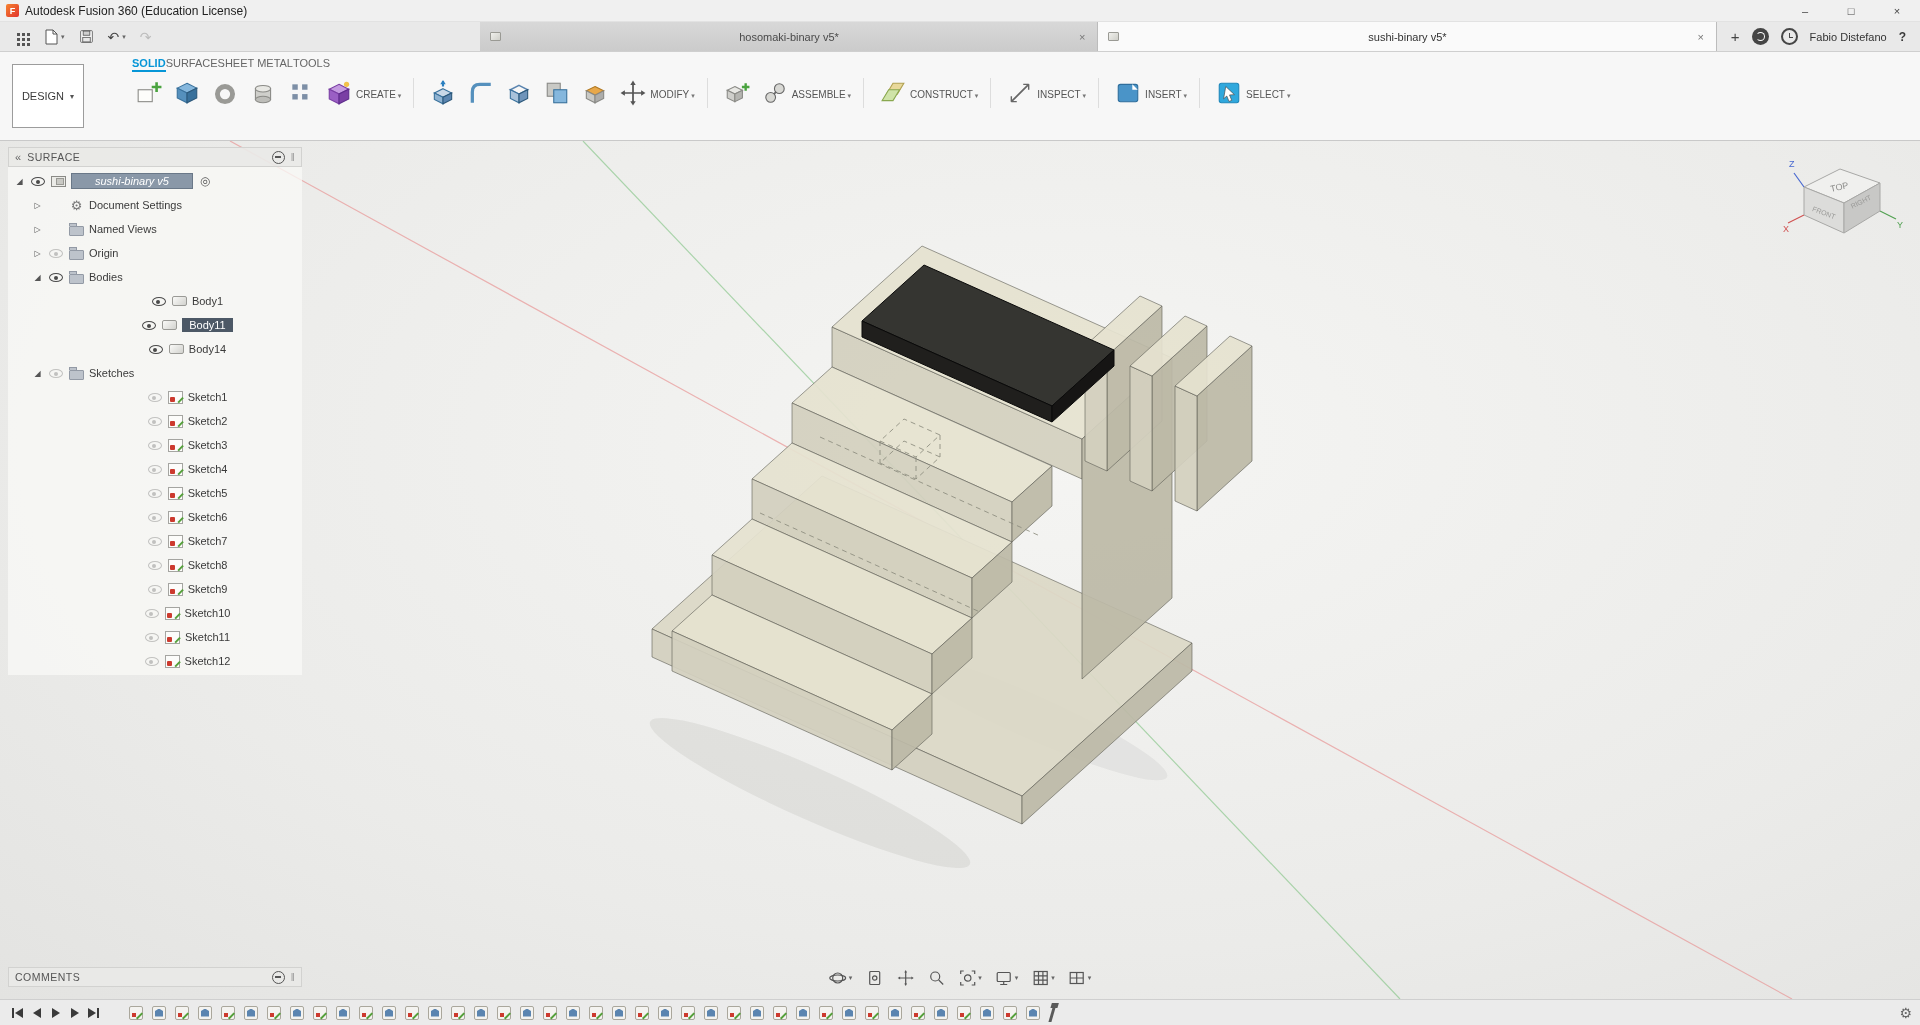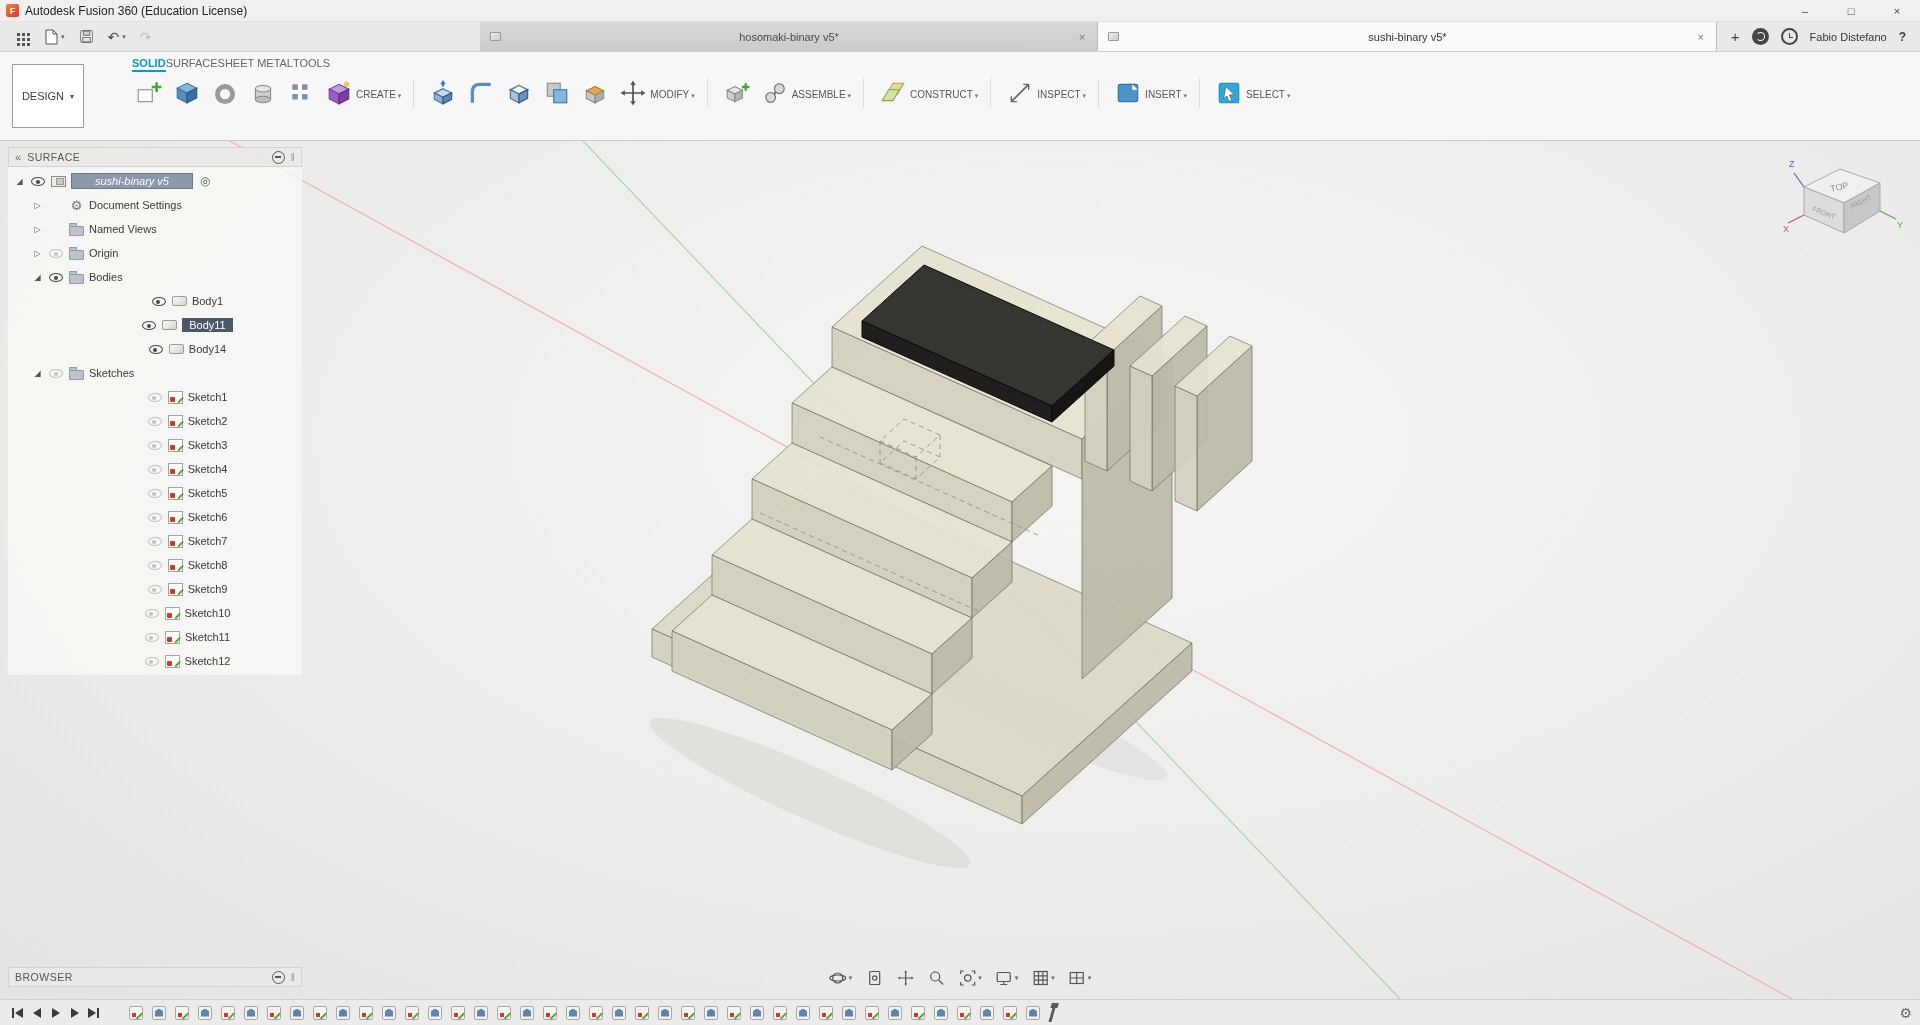--- a/index.html
+++ b/index.html
@@ -585,21 +585,21 @@
           <span class="tarrow"></span>
           <span class="eye dim"></span>
           <span class="nicon sketch"></span>
           <span class="nlabel">Sketch12</span>
         </div>
       </div>
   </div>
 
   <div id="comments-bar">
     <div class="panel-head">
-      <span class="panel-title">BROWSER</span>
+      <span class="panel-title">COMMENTS</span>
       <span class="head-sp"></span>
       <span class="cmin"></span>
       <span class="grip">‖</span>
     </div>
   </div>
 
   <div id="navbar">
     <span class="nav-btn">
       <svg width="18" height="18" viewBox="0 0 18 18">
           <circle cx="9" cy="9" r="5"></circle>

